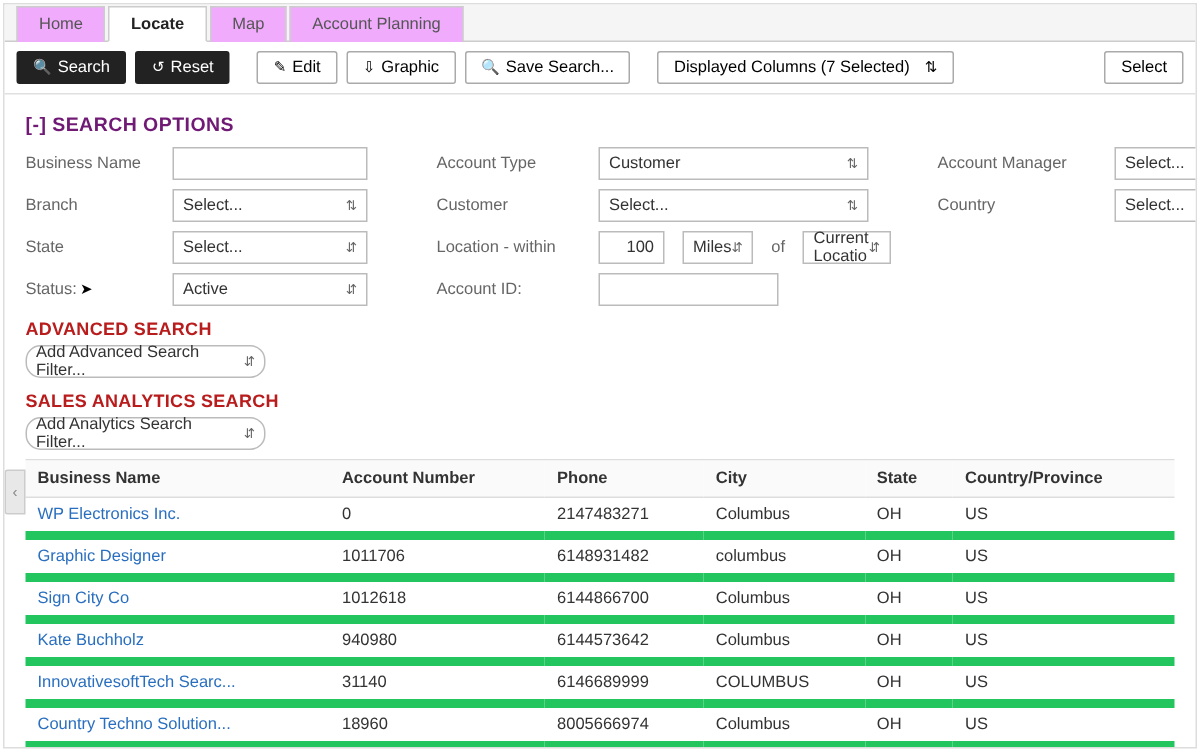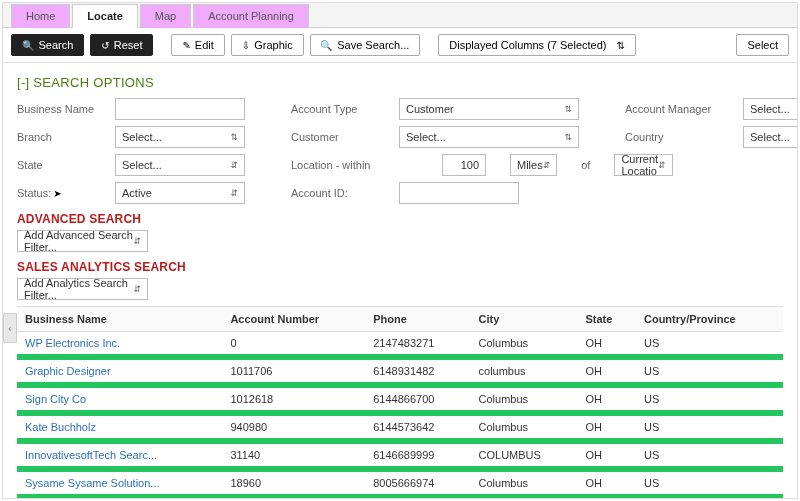--- a/index.html
+++ b/index.html
@@ -7,32 +7,32 @@
 .container { padding: 0; border: 1px solid #ddd; margin: 2px; height: 497px; overflow: hidden; }
 .tabs { display: flex; background: #f5f5f5; border-bottom: 1px solid #ccc; padding-left: 8px; }
 .tab { padding: 5px 14px; border: 1px solid #ccc; border-bottom: none; background: #f0abfc; margin-right: 2px; cursor: pointer; color: #555; font-size: 11px; position: relative; top: 1px; }
 .tab.active { background: #fff; font-weight: bold; color: #222; border-bottom: 1px solid #fff; }
 .toolbar { display: flex; align-items: center; padding: 6px 8px; gap: 6px; border-bottom: 1px solid #e0e0e0; }
 .btn { display: inline-flex; align-items: center; gap: 4px; padding: 4px 10px; border: 1px solid #aaa; background: #fff; font-size: 11px; cursor: pointer; border-radius: 2px; }
 .btn.dark { background: #222; color: #fff; border-color: #222; }
 .btn .ic { font-size: 10px; }
 .toolbar-right { margin-left: auto; }
 .content { padding: 8px 14px; }
-.section-title { font-size: 13px; font-weight: normal; color: #4d7c0f; margin: 4px 0 8px 0; letter-spacing: 0.3px; }
+.section-title { font-size: 13px; font-weight: bold; color: #701a75; margin: 4px 0 8px 0; letter-spacing: 0.3px; }
 .sub-title { font-size: 12px; font-weight: bold; color: #b91c1c; margin: 8px 0 4px 0; letter-spacing: 0.2px; }
 .form-grid { display: grid; grid-template-columns: 90px 130px 30px 100px 180px 30px 110px 110px; gap: 6px 8px; align-items: center; font-size: 11px; color: #555; }
 .form-grid label { color: #666; }
 input[type=text], select, .pseudo-select { border: 1px solid #bbb; padding: 3px 6px; font-size: 11px; width: 100%; height: 22px; background: #fff; color: #333; }
 .pseudo-select { display: flex; justify-content: space-between; align-items: center; cursor: pointer; }
 .pseudo-select .caret { font-size: 9px; color: #666; }
-.loc-row { display: flex; align-items: center; gap: 24px; margin-left: 43px; }
+.loc-row { display: flex; align-items: center; gap: 12px; }
 .loc-row input { width: 44px; text-align: right; }
 .loc-row .of { color: #666; text-align: center; }
 .cursor-icon { font-size: 10px; color: #000; margin-left: 2px; }
-.adv-select { width: 131px; margin-bottom: 4px; }
+.adv-select { width: 160px; margin-bottom: 4px; border-radius: 10px; }
 .table-wrap { border-top: 1px solid #ddd; margin-top: 6px; position: relative; }
 .scroll-handle { position: absolute; left: -14px; top: 6px; width: 14px; height: 30px; background: #e8e8e8; border: 1px solid #ccc; border-radius: 2px 0 0 2px; display: flex; align-items: center; justify-content: center; color: #888; font-size: 10px; }
 table { width: 100%; border-collapse: collapse; font-size: 11px; }
 th { text-align: left; padding: 6px 8px; font-weight: bold; color: #333; border-bottom: 1px solid #ddd; background: #fafafa; }
 td { text-align: left; padding: 5px 8px; border-bottom: 6px solid #22c55e; color: #333; }
 td.link { color: #2a6fbf; cursor: pointer; }
 .spacer { width: 1px; }
 </style>
 </head>
 <body>
@@ -212,21 +212,21 @@
             </tr>
             <tr>
               <td class="link">InnovativesoftTech Searc...</td>
               <td>31140</td>
               <td>6146689999</td>
               <td>COLUMBUS</td>
               <td>OH</td>
               <td>US</td>
             </tr>
             <tr>
-              <td class="link">Sysame  Sysame Solution...</td>
+              <td class="link">Country  Techno Solution...</td>
               <td>18960</td>
               <td>8005666974</td>
               <td>Columbus</td>
               <td>OH</td>
               <td>US</td>
             </tr>
             <tr>
               <td class="link">SofttechnologiesTechno ...</td>
               <td>1350</td>
               <td>6144447777</td>

